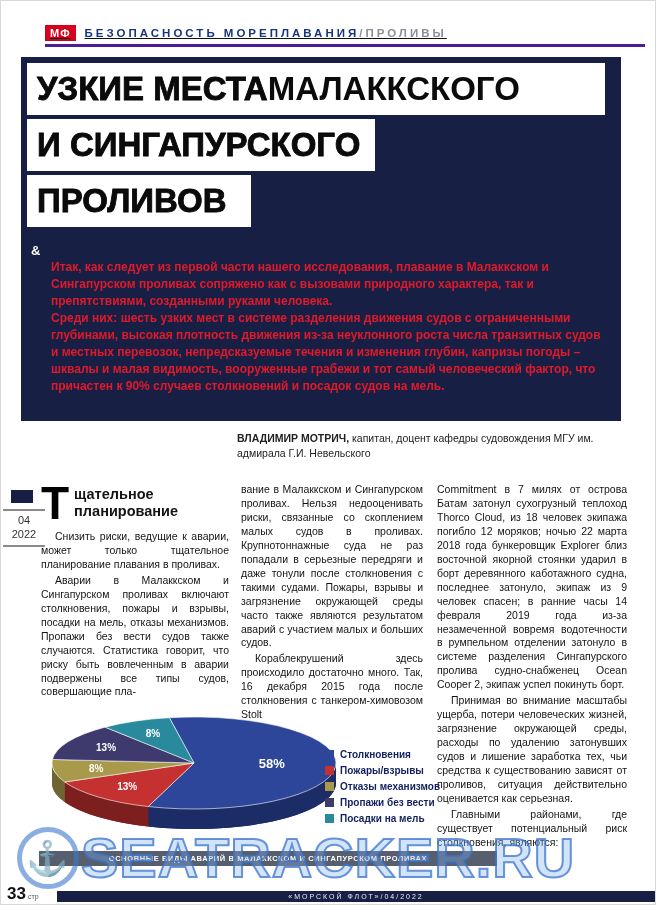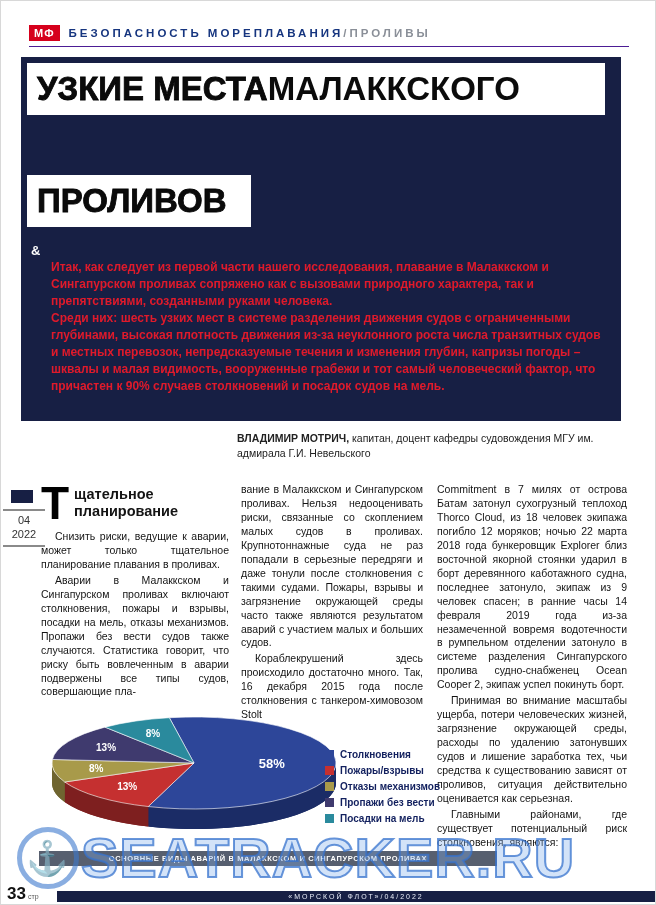--- a/index.html
+++ b/index.html
@@ -3,22 +3,22 @@
 <meta charset="utf-8">
 <style>
   * { box-sizing: border-box; margin: 0; padding: 0; }
   html,body { background:#e8e8e8; }
   .page {
     position: relative; width: 656px; height: 905px; margin: 0 auto;
     background: #ffffff; overflow: hidden; border: 1px solid #d8d8d8;
     font-family: "Liberation Sans", sans-serif; color:#111;
   }
   
-  .header { position:absolute; left:28px; top:24px; width:600px; height:22px;
-    border-bottom:1px solid #4c1d95; display:flex; align-items:flex-start; }
+  .header { position:absolute; left:44px; top:24px; width:600px; height:22px;
+    border-bottom:3px solid #4c1d95; display:flex; align-items:flex-start;text-decoration:underline; }
   .logo-mf { background:#d6001c; color:#fff; font-weight:bold; font-size:11px;
     padding:2px 5px; letter-spacing:1px; }
   .section-title { color:#16357f; font-weight:bold; font-size:11.5px; letter-spacing:3px; margin-left:9px; padding-top:2px;}
   .subsection { color:#8a8f98; font-weight:bold; font-size:11.5px; letter-spacing:3px; padding-top:2px;}
   
   .hero { position:absolute; left:20px; top:56px; width:600px; height:364px; background:#171f44; }
   .strip { position:absolute; left:6px; background:#fff; height:52px; display:flex; align-items:center;
     padding-left:10px; font-weight:bold; font-size:33px; color:#0b0b0b; white-space:nowrap; }
   .strip-1 { top:6px;  width:578px; }
   .strip-2 { top:62px; width:348px; }
@@ -78,20 +78,23 @@
   <div class="header">
     <span class="logo-mf">МФ</span>
     <span class="section-title">БЕЗОПАСНОСТЬ МОРЕПЛАВАНИЯ</span>
     <span class="subsection">/ПРОЛИВЫ</span>
   </div>
 
   <div class="hero">
     <div class="strip strip-1">
       <span class="strong">УЗКИЕ МЕСТА</span>
       <span> МАЛАККСКОГО</span>
+    </div>
+    <div class="strip strip-2">
+      <span class="strong">И СИНГАПУРСКОГО</span>
     </div>
     <div class="strip strip-3">
       <span class="strong">ПРОЛИВОВ</span>
     </div>
     <div class="amp">&amp;</div>
     <div class="lead">
       <p>Итак, как следует из первой части нашего исследования, плавание в Малаккском и Сингапурском проливах сопряжено как с вызовами  природного характера, так и препятствиями, созданными руками человека.</p>
       <p>Среди них: шесть узких мест в системе разделения движения судов с ограниченными глубинами, высокая плотность движения из-за неуклонного роста числа транзитных судов и местных перевозок, непредсказуемые течения и изменения глубин, капризы погоды – шквалы и малая видимость, вооруженные грабежи и тот самый человеческий фактор, что причастен к 90% случаев столкновений и посадок судов на мель.</p>
     </div>
   </div>

